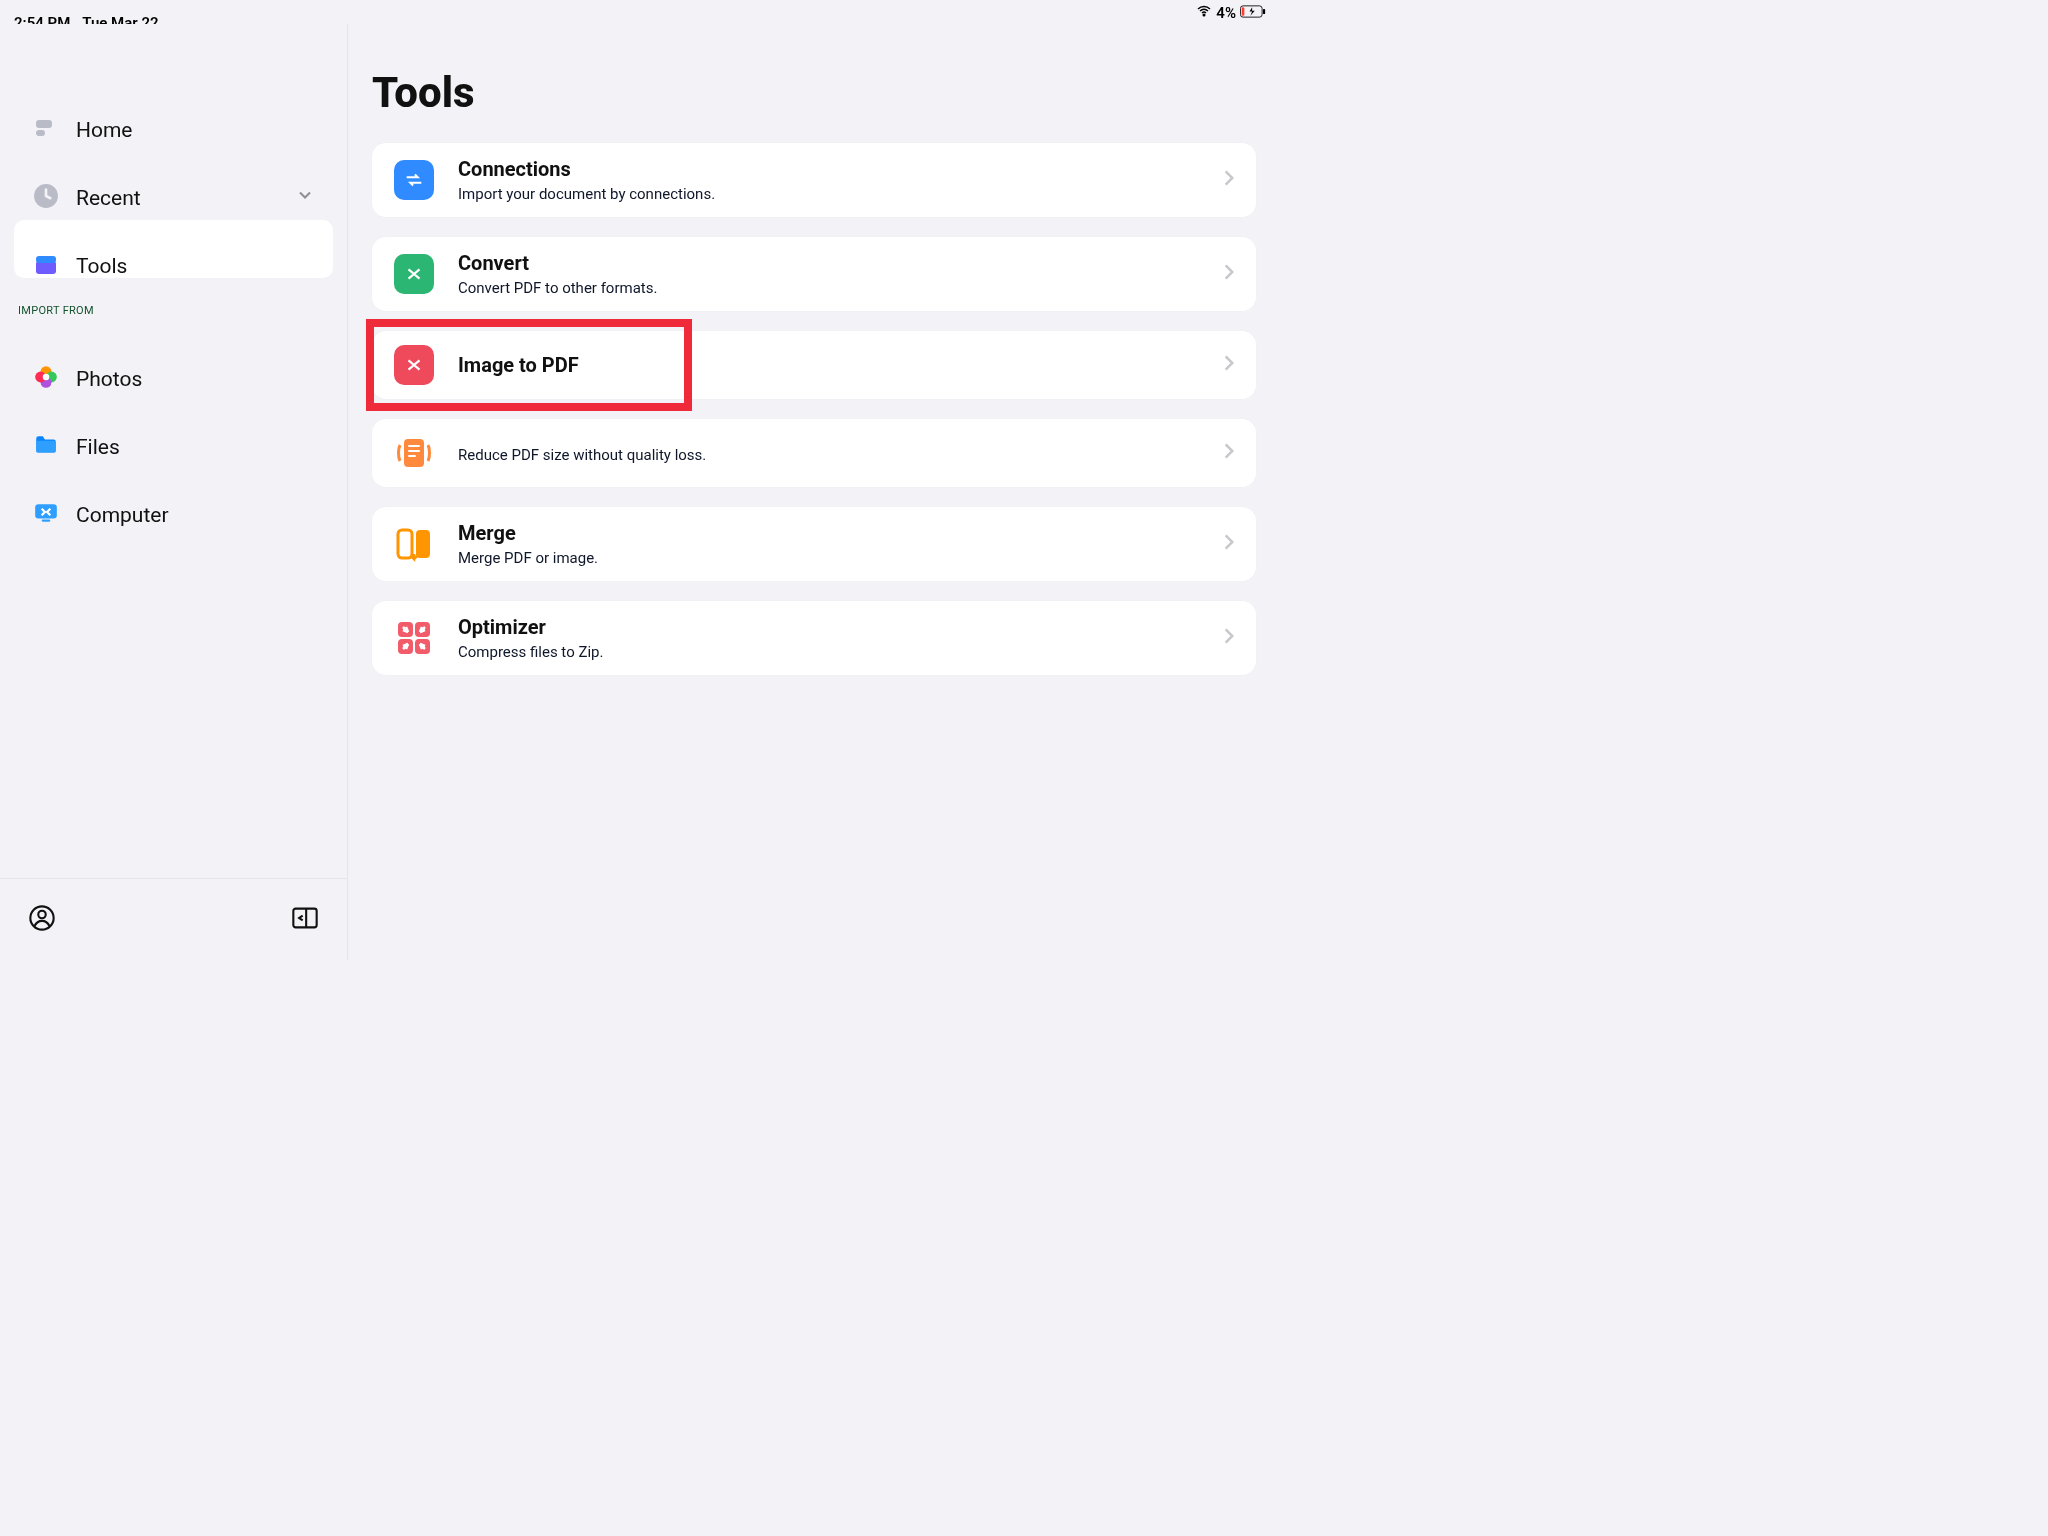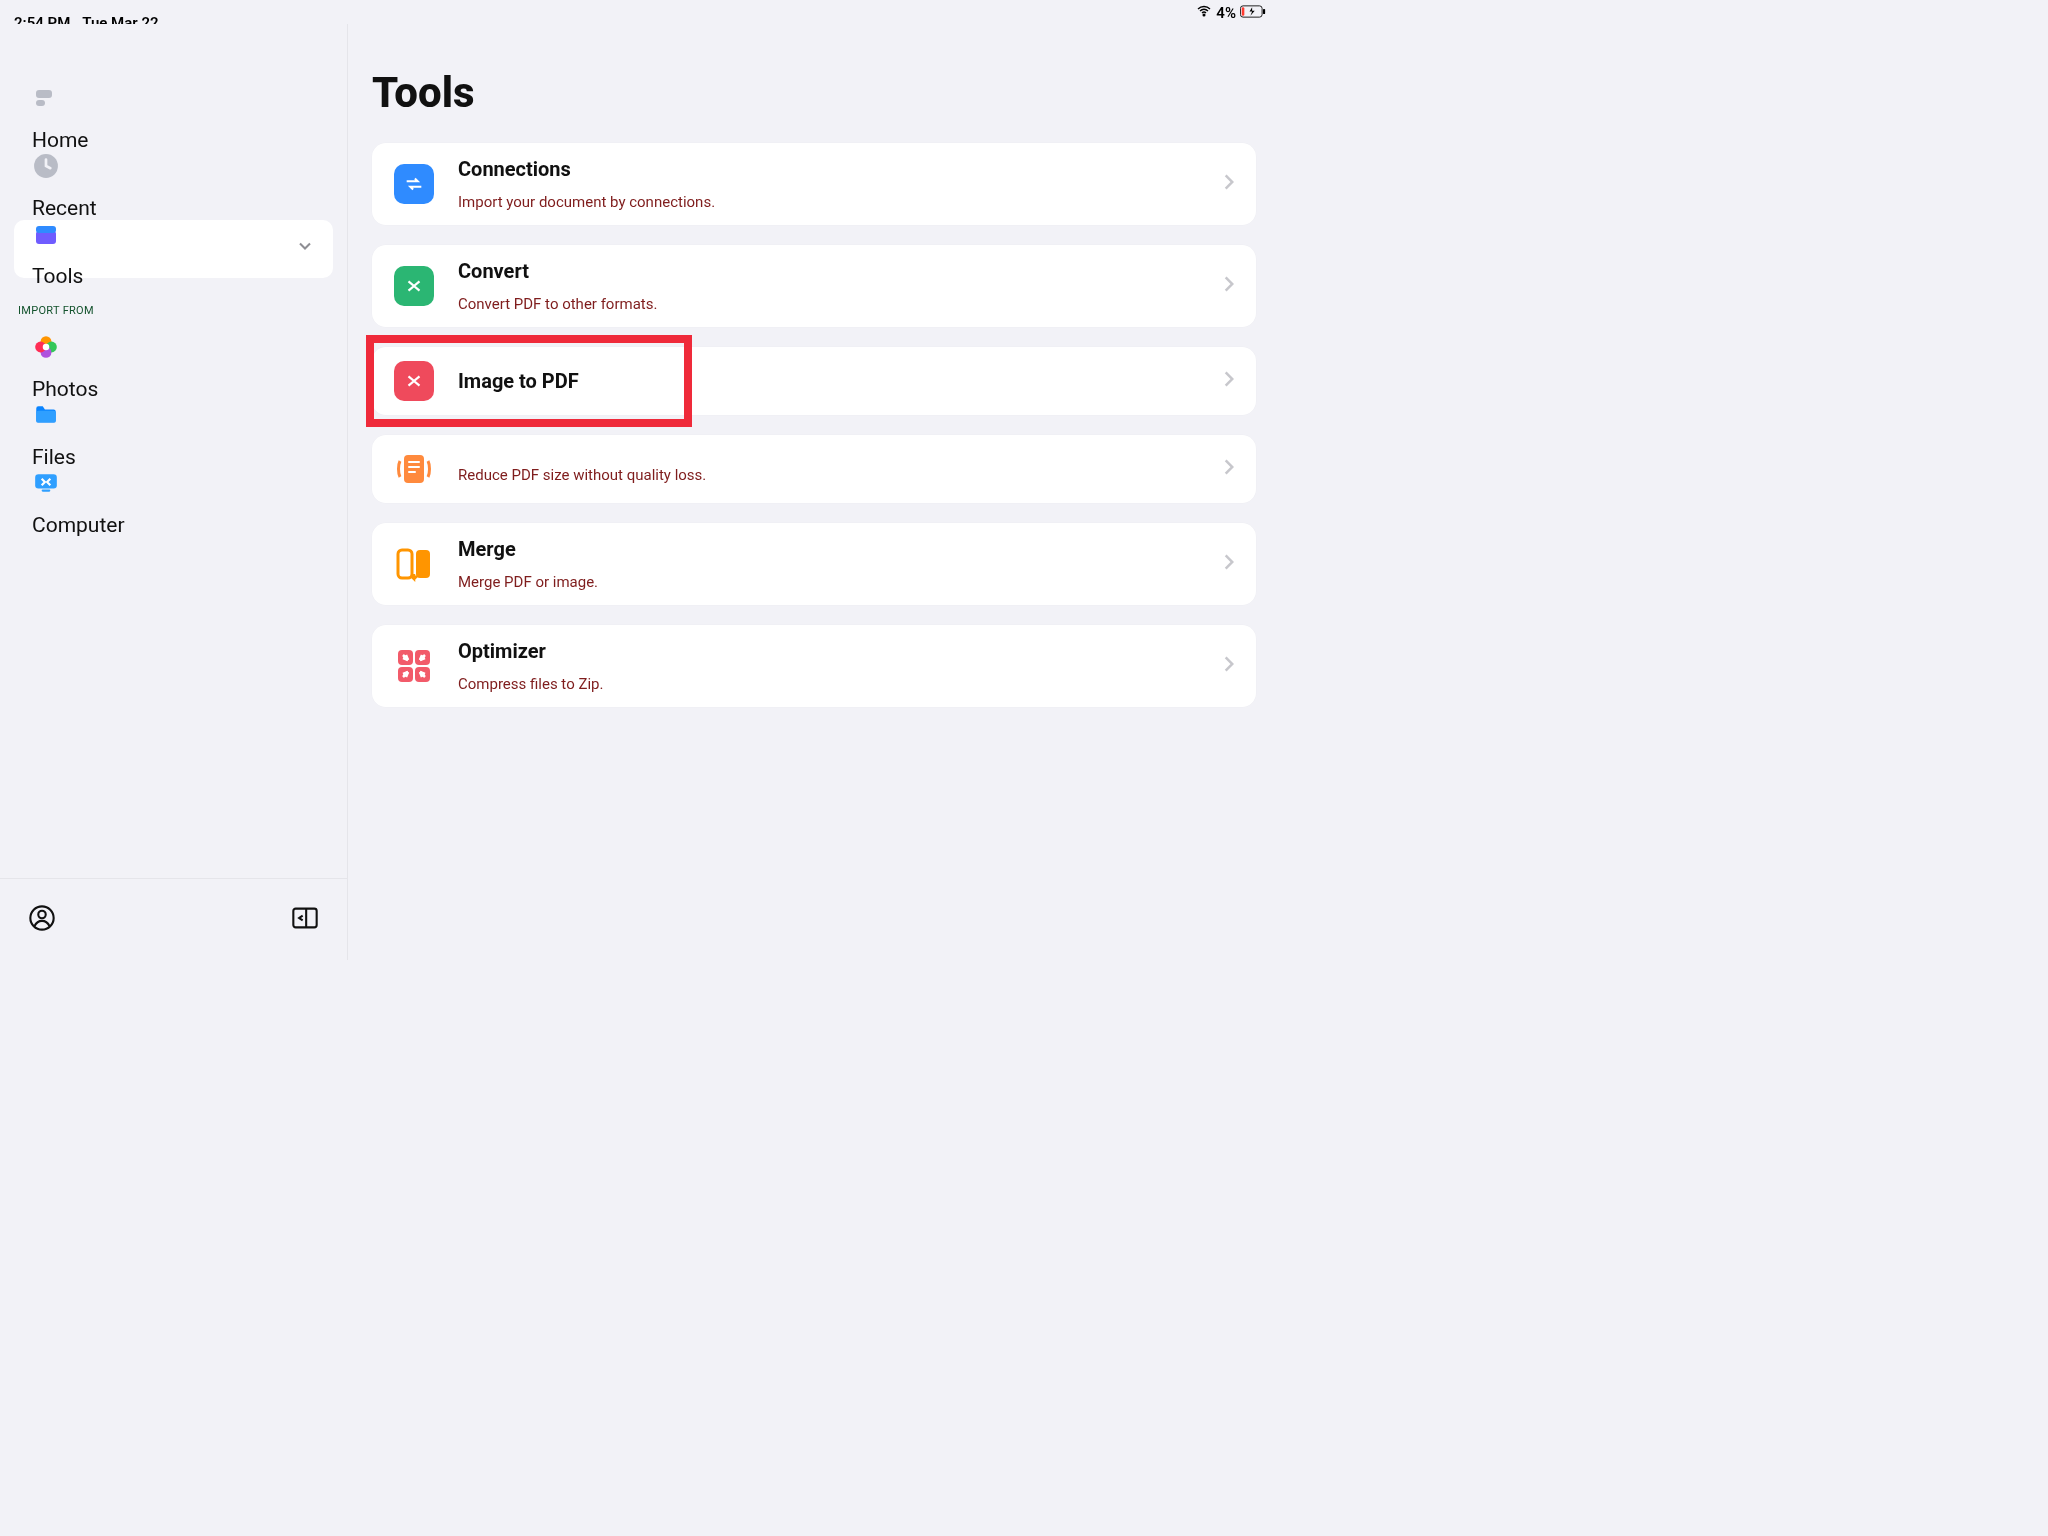--- a/index.html
+++ b/index.html
@@ -38,30 +38,29 @@
     width: 348px;
     background: #f2f2f7;
     border-right: 1px solid #e5e5ea;
     display: flex;
     flex-direction: column;
     position: relative;
   }
   .sidebar-top { flex: 1; padding-top: 50px; }
   .nav-item {
     display: flex;
-    align-items: flex-start;
+    align-items: flex-end;
     gap: 16px;
     padding: 0 18px;
     height: 58px;
     margin: 10px 14px;
     border-radius: 10px;
     font-size: 21px;
     color: #111;
     cursor: pointer;
-    flex-direction: column;
   }
   .nav-item.active {
     background: #fff;
   }
   .nav-icon {
     width: 28px; height: 28px;
     display: flex; align-items: center; justify-content: center;
     flex-shrink: 0;
   }
   .chev {
@@ -119,21 +118,21 @@
   }
   .tool-icon {
     width: 40px; height: 40px;
     border-radius: 10px;
     display: flex; align-items: center; justify-content: center;
     flex-shrink: 0;
     margin-right: 24px;
   }
   .tool-text { flex: 1; }
   .tool-title { font-size: 20px; font-weight: 700; color: #111; }
-  .tool-sub { font-size: 15px; color: #7f1d1d; margin-top: 12px; }
+  .tool-sub { font-size: 15px; color: #0f172a; margin-top: 4px; }
   .row-chev { color: #c7c7cc; }
   .row-chev svg { width: 10px; height: 18px; stroke-width: 3; }
 </style>
 </head>
 <body>
 
 <div class="statusbar">
   <div class="statusbar-left">
     <span>2:54 PM</span>
     <span>Tue Mar 22</span>

